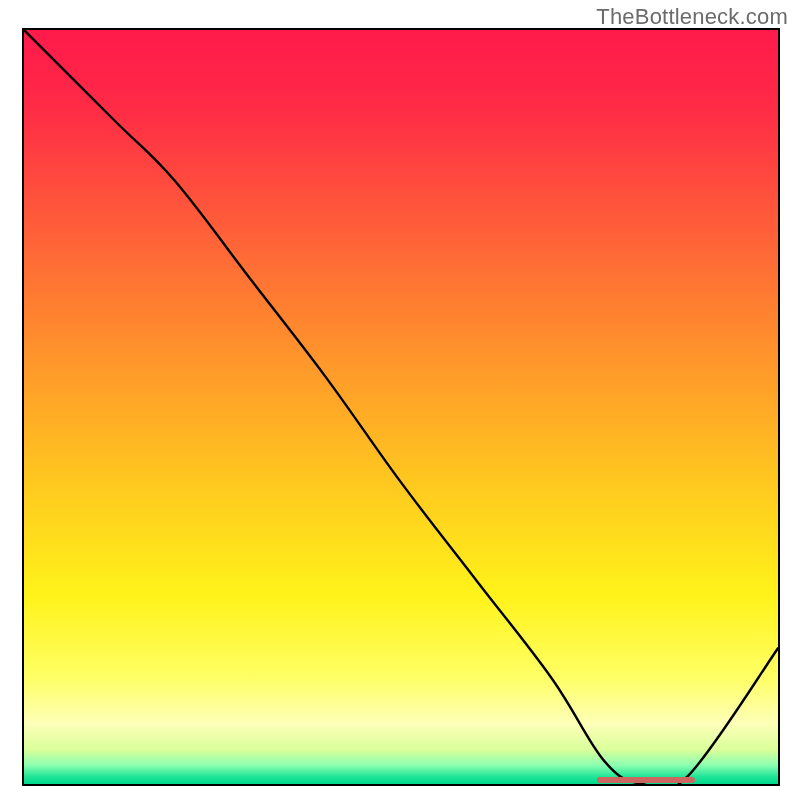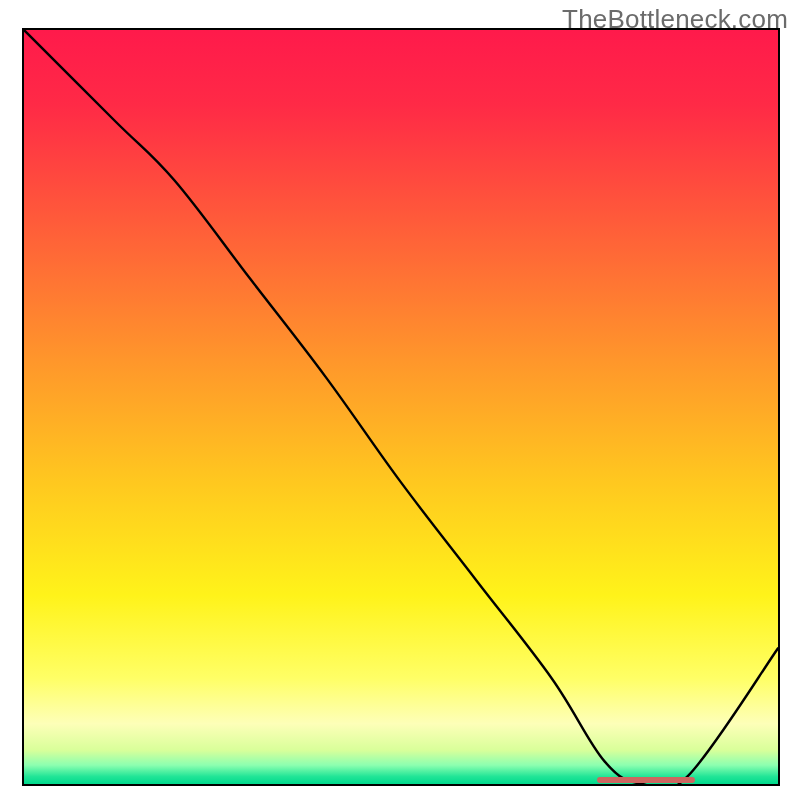--- a/index.html
+++ b/index.html
@@ -13,21 +13,21 @@
   }
   .container {
     position: relative;
     width: 800px;
     height: 800px;
   }
   .watermark {
     position: absolute;
     top: 4px;
     right: 12px;
-    font-size: 26px;
+    font-size: 22px;
     font-weight: 500;
     color: #6b6b6b;
     letter-spacing: 0.2px;
     z-index: 10;
   }
   .plot-frame {
     position: absolute;
     left: 22px;
     top: 28px;
     width: 758px;

